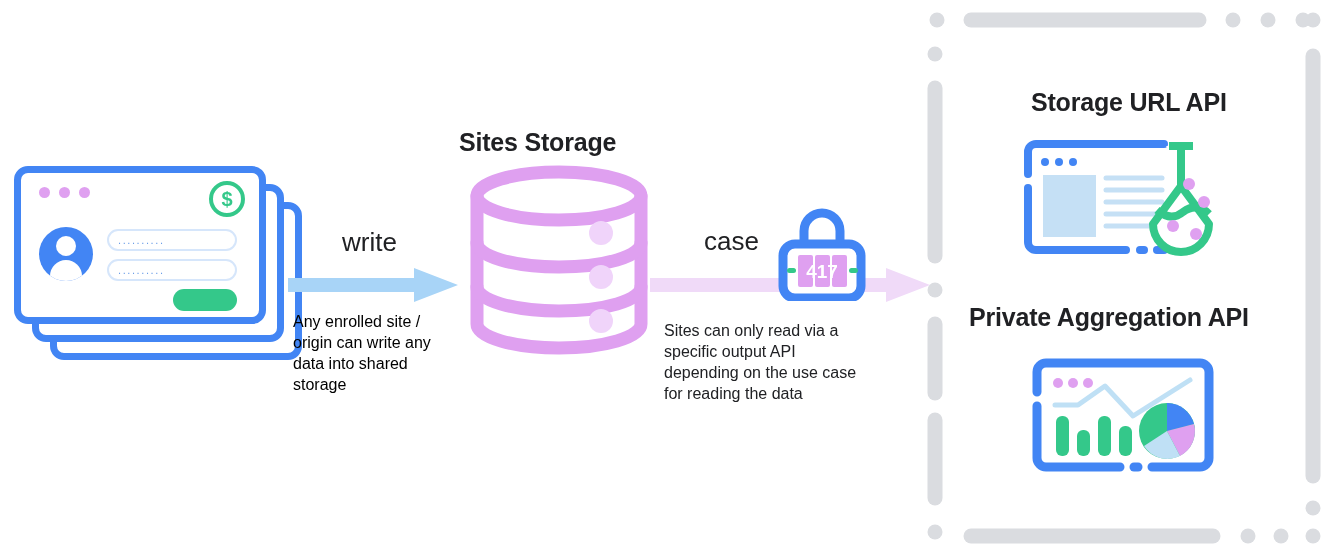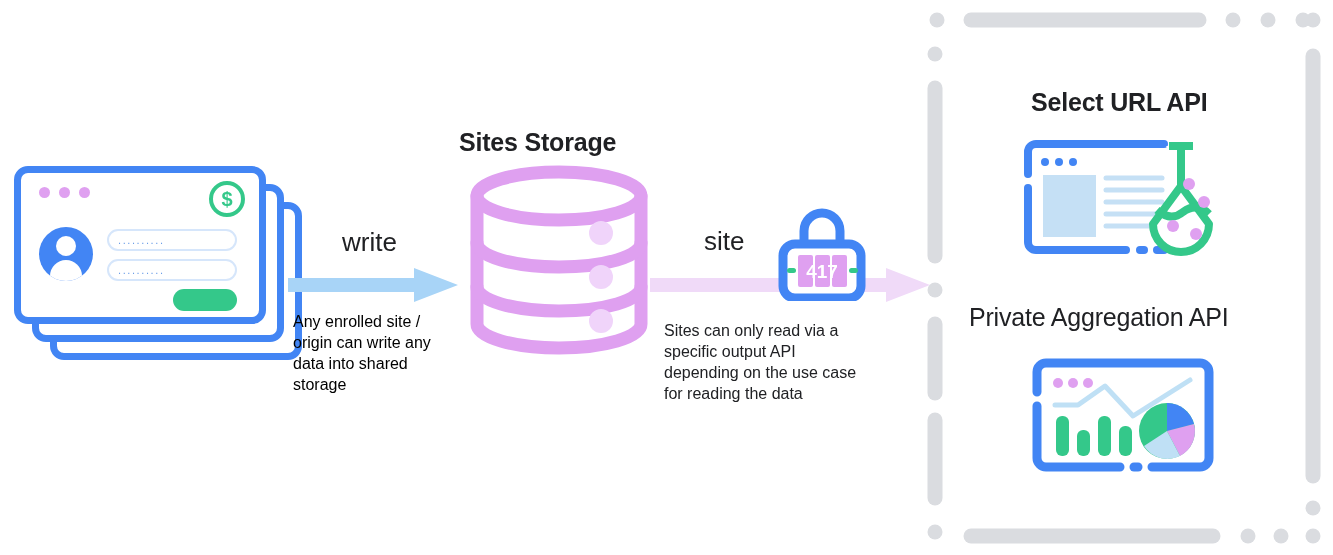--- a/index.html
+++ b/index.html
@@ -33,21 +33,21 @@
   #db{left:470px;top:165px;width:178px;height:190px;}
   
   #readLabel{left:704px;top:226px;font-size:26px;}
   .arrow-pink{left:650px;top:268px;width:280px;height:34px;}
   #lock{left:778px;top:203px;width:88px;height:98px;}
   #readDesc{left:664px;top:320px;width:240px;font-size:16px;line-height:21px;white-space:pre-line;}
   
   #panel{left:923px;top:8px;width:404px;height:540px;}
   #selTitle{left:1031px;top:88px;font-size:25px;font-weight:bold;letter-spacing:-.2px;}
   #selIcon{left:1014px;top:138px;width:215px;height:118px;}
-  #aggTitle{left:969px;top:303px;font-size:25px;font-weight:normal;letter-spacing:-.2px;}
+  #aggTitle{left:969px;top:303px;font-size:25px;font-weight:bold;letter-spacing:-.2px;}
   #aggIcon{left:1028px;top:358px;width:190px;height:120px;}
 </style>
 </head>
 <body>
 
 <div class="abs" id="cards">
   <div class="card c3"></div>
   <div class="card c2"></div>
   <div class="card c1">
     <span class="dots">
@@ -81,21 +81,21 @@
     <ellipse cx="89" cy="31" rx="82" ry="24"></ellipse>
     <path d="M7 31 V159 A82 24 0 0 0 171 159 V31"></path>
     <path d="M7 78 A82 24 0 0 0 171 78"></path>
     <path d="M7 122 A82 24 0 0 0 171 122"></path>
   </g>
   <circle cx="131" cy="68" r="12" fill="#F0D4FA"></circle>
   <circle cx="131" cy="112" r="12" fill="#F0D4FA"></circle>
   <circle cx="131" cy="156" r="12" fill="#F0D4FA"></circle>
 </svg>
 
-<div class="abs" id="readLabel">site</div>
+<div class="abs" id="readLabel">case</div>
 <svg class="abs arrow-pink" viewBox="0 0 280 34">
   <path d="M0 10 H236 V0 L280 17 L236 34 V24 H0 Z" fill="#F0DAF8"></path>
 </svg>
 <svg class="abs" id="lock" viewBox="0 0 88 98">
   <path d="M26 44 V28 A18 18 0 0 1 62 28 V44" fill="none" stroke="#4285F4" stroke-width="9"></path>
   <rect x="5" y="41" width="78" height="54" rx="12" fill="#fff" stroke="#4285F4" stroke-width="9"></rect>
   <g fill="#DFA0F0">
     <rect x="20" y="52" width="15" height="32" rx="2"></rect>
     <rect x="37" y="52" width="15" height="32" rx="2"></rect>
     <rect x="54" y="52" width="15" height="32" rx="2"></rect>
@@ -129,21 +129,21 @@
     <line x1="390" y1="48" x2="390" y2="468"></line>
     <line x1="390" y1="500" x2="390" y2="500"></line>
     <line x1="390" y1="528" x2="390" y2="528"></line>
 
     <line x1="48" y1="528" x2="290" y2="528"></line>
     <line x1="325" y1="528" x2="325" y2="528"></line>
     <line x1="358" y1="528" x2="358" y2="528"></line>
   </g>
 </svg>
 
-<div class="abs" id="selTitle">Select URL API</div>
+<div class="abs" id="selTitle">Storage URL API</div>
 <svg class="abs" id="selIcon" viewBox="0 0 215 118">
 
   <g fill="none" stroke="#4285F4" stroke-width="8" stroke-linecap="round">
     <path d="M14 36 V14 A8 8 0 0 1 22 6 H150"></path>
     <path d="M14 50 V104 A8 8 0 0 0 22 112 H112"></path>
     <path d="M126 112 H130"></path>
     <path d="M143 112 H150"></path>
   </g>
   <g fill="#4285F4">
     <circle cx="31" cy="24" r="4"></circle>

